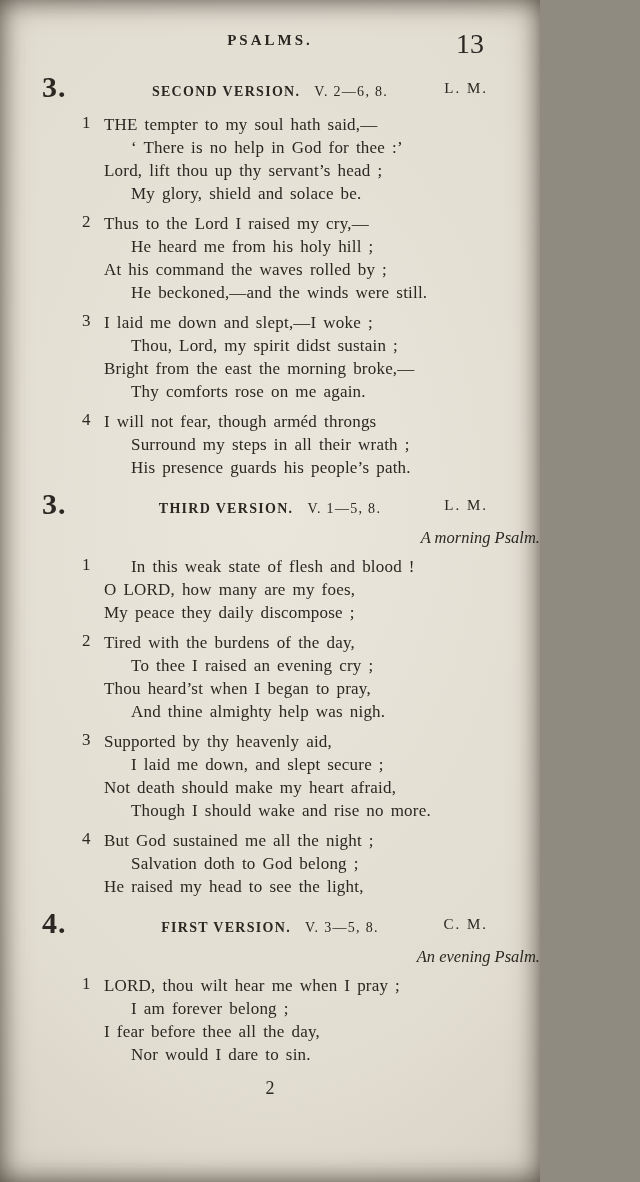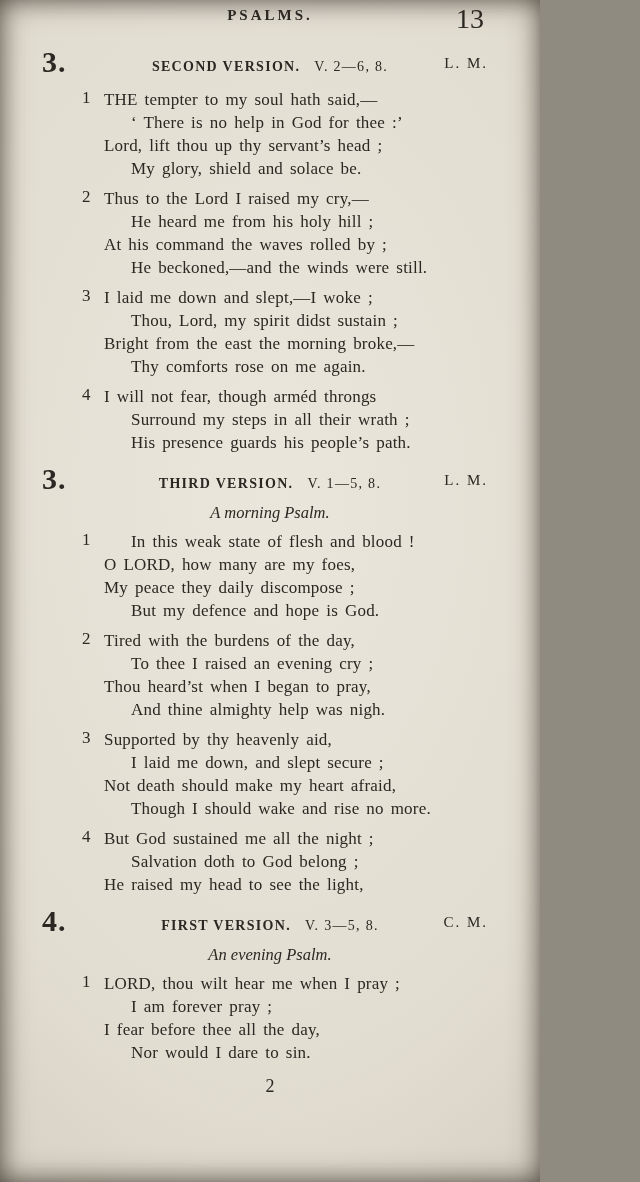--- a/index.html
+++ b/index.html
@@ -15,21 +15,21 @@
     height: 1182px;
     overflow: hidden;
     color: var(--ink);
     background: radial-gradient(ellipse 120% 90% at 50% 42%,
       var(--paper) 0%, #e2ddd1 55%, #d3cec1 82%, #b9b4a7 100%);
     box-shadow:
       inset 16px 0 26px -12px rgba(60,54,44,.55),
       inset -16px 0 26px -12px rgba(60,54,44,.5),
       inset 0 16px 26px -12px rgba(60,54,44,.5),
       inset 0 -16px 26px -12px rgba(60,54,44,.55);
-    padding-top: 7px;
+    padding-top: 32px;
   }
   .page-header { position: relative; height: 26px; margin-bottom: 16px; }
   .running-title {
     text-align: center;
     font-size: 15px;
     font-weight: bold;
     letter-spacing: 3px;
   }
   .page-number {
     position: absolute;
@@ -50,21 +50,21 @@
   .hymn-title-wrap { font-size: 14px; letter-spacing: 1.3px; line-height: 26px; font-weight: bold; }
   .hymn-verses { margin-left: 14px; font-weight: normal; }
   .hymn-meter {
     position: absolute;
     right: 52px;
     top: 6px;
     font-size: 15px;
     letter-spacing: 2px;
   }
   .hymn-subtitle {
-    text-align: center;
+    text-align: right;
     font-style: italic;
     font-size: 16.5px;
     margin: -2px 0 7px 0;
   }
   .stanza { position: relative; padding-left: 104px; margin-bottom: 7px; }
   .stanza-number { position: absolute; left: 82px; top: 0; font-size: 17px; }
   .line {
     font-size: 17px;
     line-height: 23px;
     letter-spacing: .2px;
@@ -115,21 +115,20 @@
         </div>
       </section>
       <section class="hymn">
         <div class="hymn-head"><span class="hymn-number">3.</span><span class="hymn-title-wrap"><span class="hymn-title">THIRD VERSION.</span><span class="hymn-verses">V. 1—5, 8.</span></span><span class="hymn-meter">L. M.</span></div>
         <div class="hymn-subtitle">A morning Psalm.</div>
         <div class="stanza">
           <span class="stanza-number">1</span>
           <div class="line indent">In this weak state of flesh and blood !</div>
           <div class="line">O LORD, how many are my foes,</div>
           <div class="line">My peace they daily discompose ;</div>
-          <div class="line indent">But my defence and hope is God.</div>
         </div>
         <div class="stanza">
           <span class="stanza-number">2</span>
           <div class="line">Tired with the burdens of the day,</div>
           <div class="line indent">To thee I raised an evening cry ;</div>
           <div class="line">Thou heard’st when I began to pray,</div>
           <div class="line indent">And thine almighty help was nigh.</div>
         </div>
         <div class="stanza">
           <span class="stanza-number">3</span>
@@ -144,21 +143,21 @@
           <div class="line indent">Salvation doth to God belong ;</div>
           <div class="line">He raised my head to see the light,</div>
         </div>
       </section>
       <section class="hymn">
         <div class="hymn-head"><span class="hymn-number">4.</span><span class="hymn-title-wrap"><span class="hymn-title">FIRST VERSION.</span><span class="hymn-verses">V. 3—5, 8.</span></span><span class="hymn-meter">C. M.</span></div>
         <div class="hymn-subtitle">An evening Psalm.</div>
         <div class="stanza">
           <span class="stanza-number">1</span>
           <div class="line">LORD, thou wilt hear me when I pray ;</div>
-          <div class="line indent">I am forever pray ;</div>
+          <div class="line indent">I am forever belong ;</div>
           <div class="line">I fear before thee all the day,</div>
           <div class="line indent">Nor would I dare to sin.</div>
         </div>
       </section>
     </main>
 
   <footer class="page-footer">
     <span class="signature">2</span>
   </footer>
 </div>

